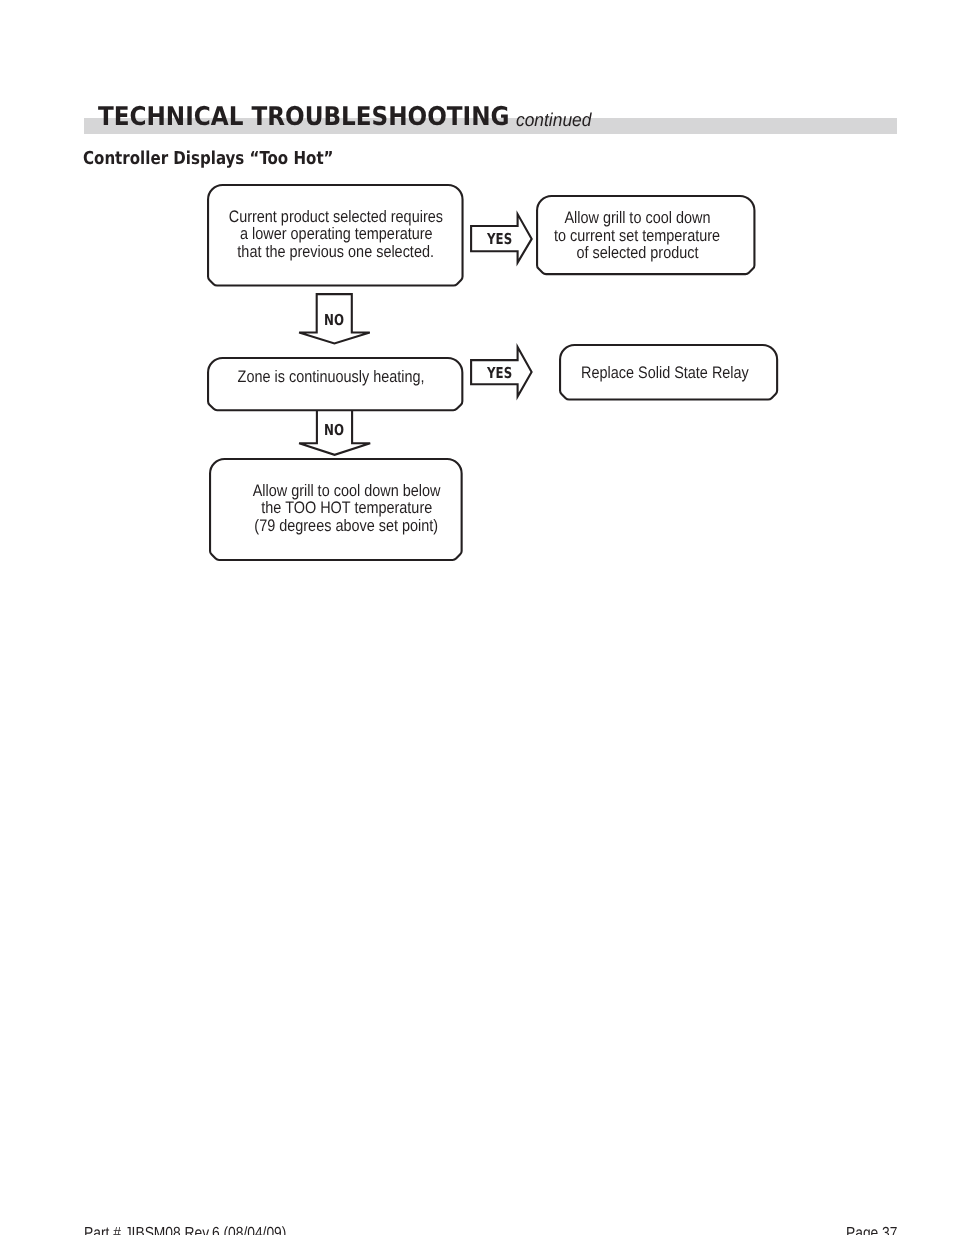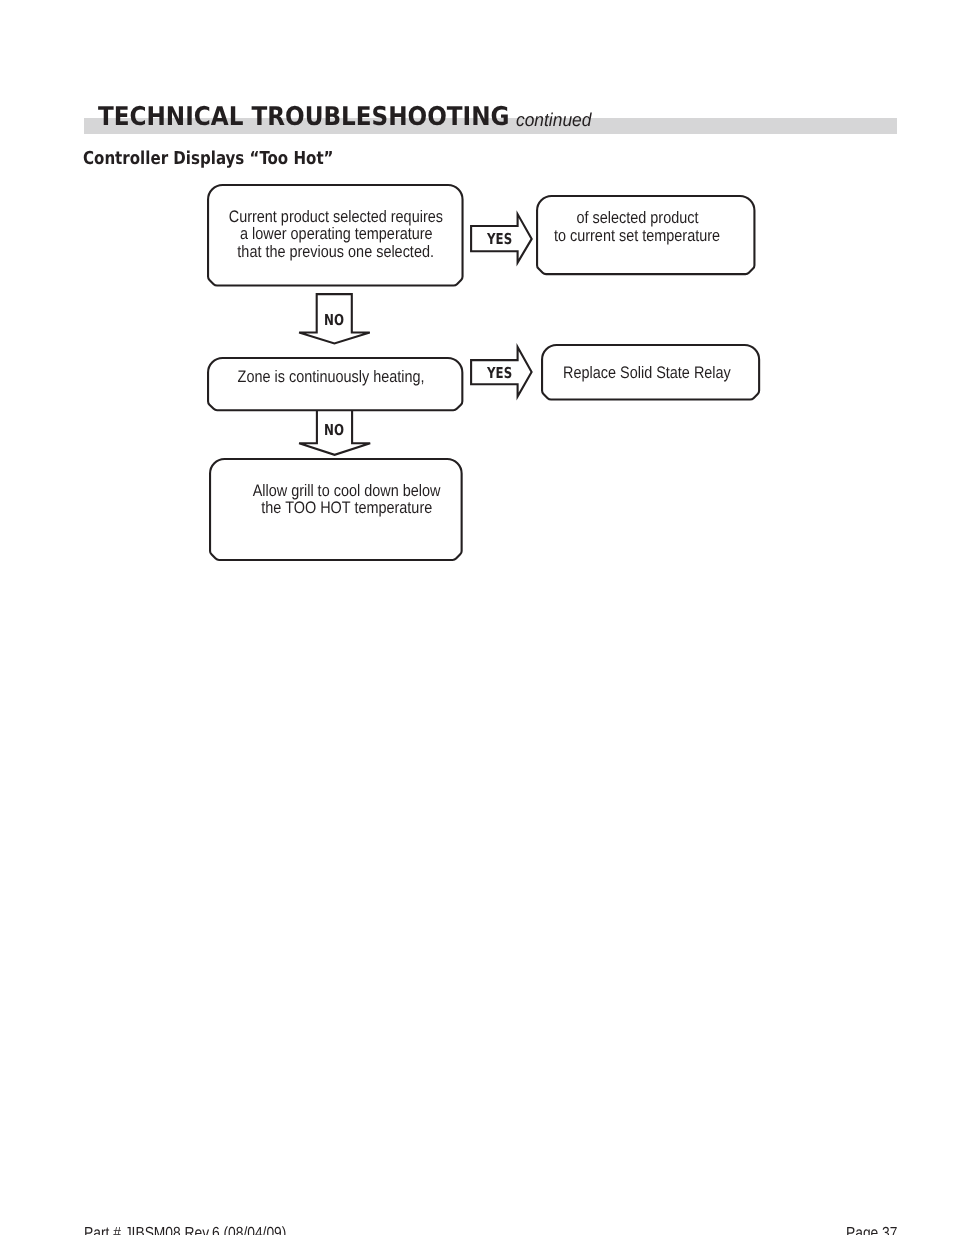--- a/index.html
+++ b/index.html
@@ -61,47 +61,49 @@
         <div><span>Current product selected requires</span></div>
         <div><span>a lower operating temperature</span></div>
         <div><span>that the previous one selected.</span></div>
       </div>
   </div>
   <div class="box" id="b2" style="left:535.5px;top:147.3px;width:219.5px;height:80.2px">
     <svg class="frame" width="219.5" height="80.2" viewBox="0 0 219.5 80.2">
         <path d="M15.55,1.05 H203.95 A14.50,14.50 0 0 1 218.45,15.55 V70.15 Q218.45,72.15 217.05,73.55 L212.85,77.75 Q211.45,79.15 209.45,79.15 H10.05 Q8.05,79.15 6.65,77.75 L2.45,73.55 Q1.05,72.15 1.05,70.15 V15.55 A14.50,14.50 0 0 1 15.55,1.05 Z" fill="#ffffff" stroke="#231f20" stroke-width="2.1" stroke-linejoin="miter"></path>
       </svg>
     <div class="txt" style="top:14.0px;margin-left:-7.8px">
+        <div><span>Allow grill to cool down</span></div>
+        <div><span>to current set temperature</span></div>
         <div><span>of selected product</span></div>
-        <div><span>to current set temperature</span></div>
       </div>
   </div>
   <div class="box" id="b3" style="left:207.2px;top:309px;width:256.4px;height:63px">
     <svg class="frame" width="256.4" height="54.3" viewBox="0 0 256.4 54.3">
         <path d="M15.55,1.05 H240.85 A14.50,14.50 0 0 1 255.35,15.55 V44.25 Q255.35,46.25 253.95,47.65 L249.75,51.85 Q248.35,53.25 246.35,53.25 H10.05 Q8.05,53.25 6.65,51.85 L2.45,47.65 Q1.05,46.25 1.05,44.25 V15.55 A14.50,14.50 0 0 1 15.55,1.05 Z" fill="#ffffff" stroke="#231f20" stroke-width="2.1" stroke-linejoin="miter"></path>
       </svg>
     <div class="txt" style="top:11.3px;margin-left:-4.7px">
         <div><span>Zone is continuously heating,</span></div>
       </div>
   </div>
-  <div class="box" id="b4" style="left:541px;top:296.1px;width:219.2px;height:72px">
+  <div class="box" id="b4" style="left:559px;top:296.1px;width:219.2px;height:72px">
     <svg class="frame" width="219.2" height="56.6" viewBox="0 0 219.2 56.6">
         <path d="M15.55,1.05 H203.65 A14.50,14.50 0 0 1 218.15,15.55 V46.55 Q218.15,48.55 216.75,49.95 L212.55,54.15 Q211.15,55.55 209.15,55.55 H10.05 Q8.05,55.55 6.65,54.15 L2.45,49.95 Q1.05,48.55 1.05,46.55 V15.55 A14.50,14.50 0 0 1 15.55,1.05 Z" fill="#ffffff" stroke="#231f20" stroke-width="2.1" stroke-linejoin="miter"></path>
       </svg>
     <div class="txt" style="top:19.9px;margin-left:-3.3px">
         <div><span>Replace Solid State Relay</span></div>
       </div>
   </div>
   <div class="box" id="b5" style="left:208.6px;top:410.2px;width:287px;height:103.0px">
     <svg class="frame" width="253.7" height="103.0" viewBox="0 0 253.7 103.0">
         <path d="M15.55,1.05 H238.15 A14.50,14.50 0 0 1 252.65,15.55 V92.95 Q252.65,94.95 251.25,96.35 L247.05,100.55 Q245.65,101.95 243.65,101.95 H10.05 Q8.05,101.95 6.65,100.55 L2.45,96.35 Q1.05,94.95 1.05,92.95 V15.55 A14.50,14.50 0 0 1 15.55,1.05 Z" fill="#ffffff" stroke="#231f20" stroke-width="2.1" stroke-linejoin="miter"></path>
       </svg>
     <div class="txt" style="top:23.7px;margin-left:-5.4px">
         <div><span>Allow grill to cool down below</span></div>
         <div><span>the TOO HOT temperature</span></div>
+        <div><span>(79 degrees above set point)</span></div>
       </div>
   </div>
 
   <div class="arrow" id="a1" style="left:470.0px;top:165.0px;width:63px;height:51px">
     <svg width="63" height="51" viewBox="0 0 63 51">
       <path d="M1.1 13.0 H47.6 V1.1 L61.7 25.9 L47.6 49.6 V38.3 H1.1 Z" fill="#fff" stroke="#231f20" stroke-width="2.1" stroke-linejoin="miter" stroke-linecap="square"></path>
     </svg>
     <div class="lbl" style="left:16.6px;top:17.4px">YES</div>
   </div>
 

